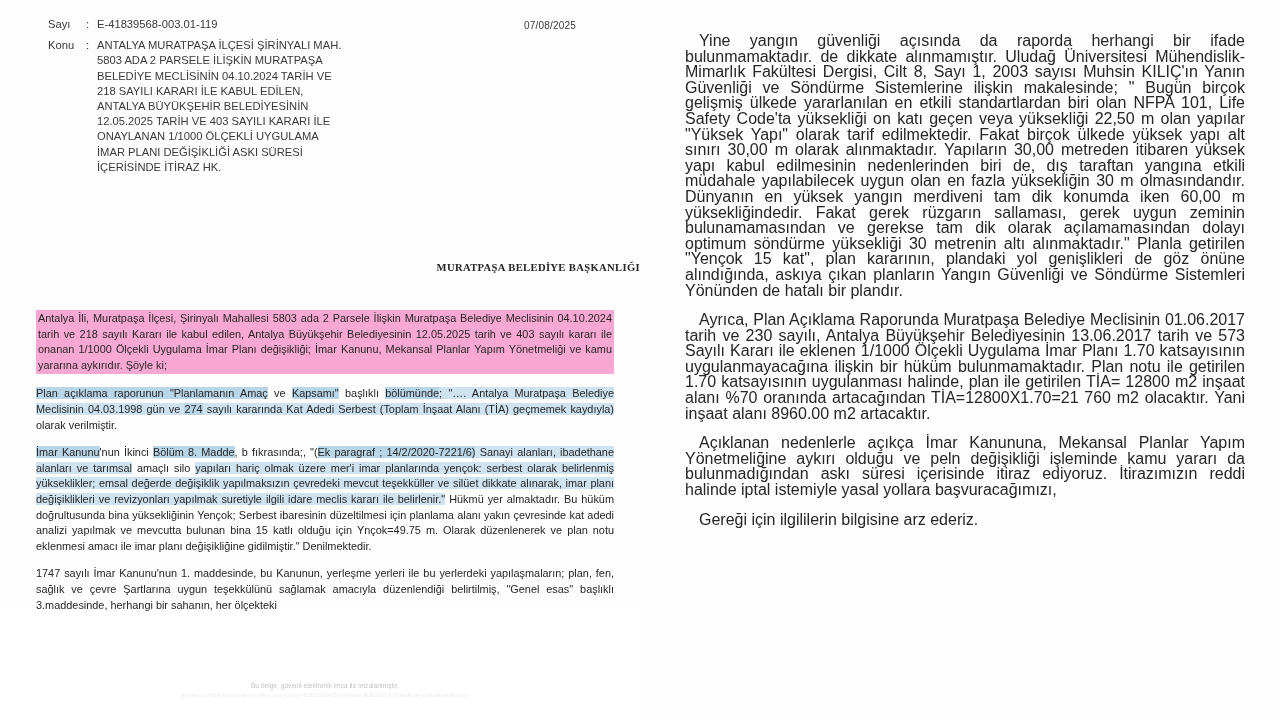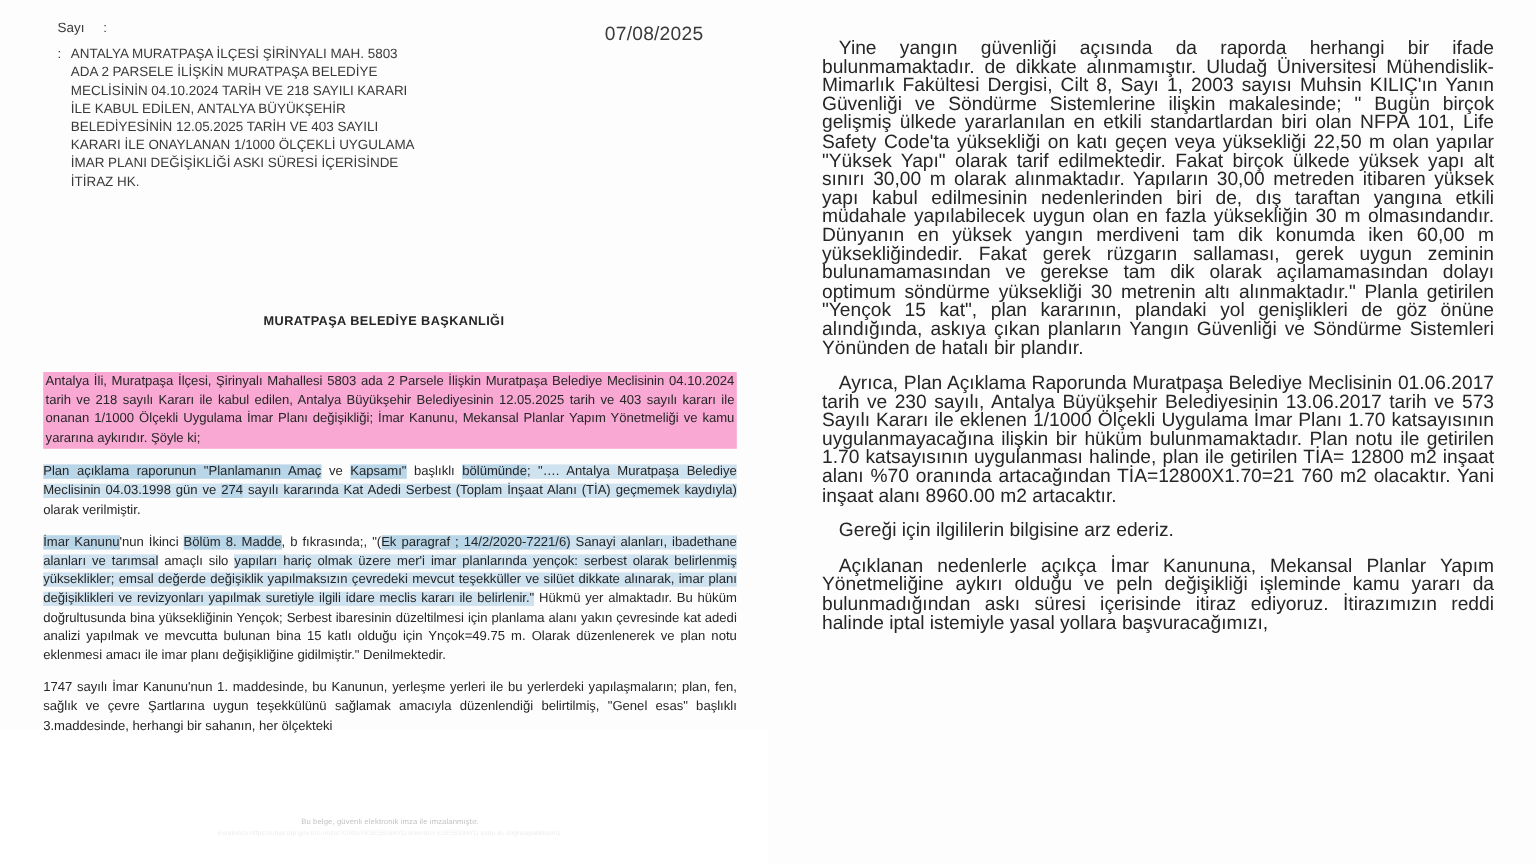--- a/index.html
+++ b/index.html
@@ -26,29 +26,30 @@
   .meta{
     position:absolute;left:48px;top:17px;width:300px;
     font-size:11.2px;line-height:15.2px;color:#3a3a3a;
   }
   .meta-row{display:flex;}
   .meta-key{width:38px;flex:none;}
   .meta-colon{width:11px;flex:none;}
   .meta-val{flex:1;}
 
   .date{
-    position:absolute;left:504px;top:20px;
-    font-size:16px;color:#3a3a3a;letter-spacing:.2px;
+    position:absolute;left:524px;top:20px;
+    font-size:10px;color:#3a3a3a;letter-spacing:.2px;
   }
 
   .doc-title{
     position:absolute;left:0;top:262px;width:640px;
-    text-align:center;
+    text-align:right;
     font-size:10.6px;font-weight:bold;letter-spacing:.35px;
     color:#262626;
+    font-family:Liberation Serif, serif;
   }
 
   .body-col{
     position:absolute;left:36px;top:310px;width:578px;
     font-size:10.9px;line-height:15.6px;text-align:justify;
     color:#262626;
   }
   .body-col p{margin:0 0 12px 0;}
 
   
@@ -89,22 +90,24 @@
 </head>
 <body>
 
 <div class="page" id="page-left">
   <div class="scan-tint"></div>
 
   <div class="meta">
     <div class="meta-row">
       <span class="meta-key">Sayı</span>
       <span class="meta-colon">:</span>
+      <span class="meta-val">E-41839568-003.01-119</span>
     </div>
     <div class="meta-row" style="margin-top:6px;">
+      <span class="meta-key">Konu</span>
       <span class="meta-colon">:</span>
       <span class="meta-val">ANTALYA MURATPAŞA İLÇESİ ŞİRİNYALI MAH. 5803 ADA 2 PARSELE İLİŞKİN MURATPAŞA BELEDİYE MECLİSİNİN 04.10.2024 TARİH VE 218 SAYILI KARARI İLE KABUL EDİLEN, ANTALYA BÜYÜKŞEHİR BELEDİYESİNİN 12.05.2025 TARİH VE 403 SAYILI KARARI İLE ONAYLANAN 1/1000 ÖLÇEKLİ UYGULAMA İMAR PLANI DEĞİŞİKLİĞİ ASKI SÜRESİ İÇERİSİNDE İTİRAZ HK.</span>
     </div>
   </div>
 
   <div class="date">07/08/2025</div>
 
   <div class="doc-title">MURATPAŞA BELEDİYE BAŞKANLIĞI</div>
 
   <div class="body-col">
@@ -123,16 +126,16 @@
     <div class="footer-line2 fade2">Evrakınızı https://ebys.mp.gov.tr/e-imza/?Order=E3E5659AYD linkinden E3E5659AYD kodu ile doğrulayabilirsiniz.</div>
   </div>
 </div>
 
 <div class="page" id="page-right">
   <div class="scan-tint"></div>
 
   <div class="body-col-r">
     <p class="indent">Yine yangın güvenliği açısında da raporda herhangi bir ifade bulunmamaktadır. de dikkate alınmamıştır. Uludağ Üniversitesi Mühendislik-Mimarlık Fakültesi Dergisi, Cilt 8, Sayı 1, 2003 sayısı Muhsin KILIÇ'ın Yanın Güvenliği ve Söndürme Sistemlerine ilişkin makalesinde; " Bugün birçok gelişmiş ülkede yararlanılan en etkili standartlardan biri olan NFPA 101, Life Safety Code'ta yüksekliği on katı geçen veya yüksekliği 22,50 m olan yapılar "Yüksek Yapı" olarak tarif edilmektedir. Fakat birçok ülkede yüksek yapı alt sınırı 30,00 m olarak alınmaktadır. Yapıların 30,00 metreden itibaren yüksek yapı kabul edilmesinin nedenlerinden biri de, dış taraftan yangına etkili müdahale yapılabilecek uygun olan en fazla yüksekliğin 30 m olmasındandır. Dünyanın en yüksek yangın merdiveni tam dik konumda iken 60,00 m yüksekliğindedir. Fakat gerek rüzgarın sallaması, gerek uygun zeminin bulunamamasından ve gerekse tam dik olarak açılamamasından dolayı optimum söndürme yüksekliği 30 metrenin altı alınmaktadır." Planla getirilen "Yençok 15 kat", plan kararının, plandaki yol genişlikleri de göz önüne alındığında, askıya çıkan planların Yangın Güvenliği ve Söndürme Sistemleri Yönünden de hatalı bir plandır.</p>
     <p class="indent">Ayrıca, Plan Açıklama Raporunda Muratpaşa Belediye Meclisinin 01.06.2017 tarih ve 230 sayılı, Antalya Büyükşehir Belediyesinin 13.06.2017 tarih ve 573 Sayılı Kararı ile eklenen 1/1000 Ölçekli Uygulama İmar Planı 1.70 katsayısının uygulanmayacağına ilişkin bir hüküm bulunmamaktadır. Plan notu ile getirilen 1.70 katsayısının uygulanması halinde, plan ile getirilen TİA= 12800 m2 inşaat alanı %70 oranında artacağından TİA=12800X1.70=21 760 m2 olacaktır. Yani inşaat alanı 8960.00 m2 artacaktır.</p>
+    <p class="indent">Açıklanan nedenlerle açıkça İmar Kanununa, Mekansal Planlar Yapım Yönetmeliğine aykırı olduğu ve peln değişikliği işleminde kamu yararı da bulunmadığından askı süresi içerisinde itiraz ediyoruz. İtirazımızın reddi halinde iptal istemiyle yasal yollara başvuracağımızı,</p>
     <p class="indent">Gereği için ilgililerin bilgisine arz ederiz.</p>
-    <p class="indent">Açıklanan nedenlerle açıkça İmar Kanununa, Mekansal Planlar Yapım Yönetmeliğine aykırı olduğu ve peln değişikliği işleminde kamu yararı da bulunmadığından askı süresi içerisinde itiraz ediyoruz. İtirazımızın reddi halinde iptal istemiyle yasal yollara başvuracağımızı,</p>
   </div>
 </div>
 
 </body></html>

